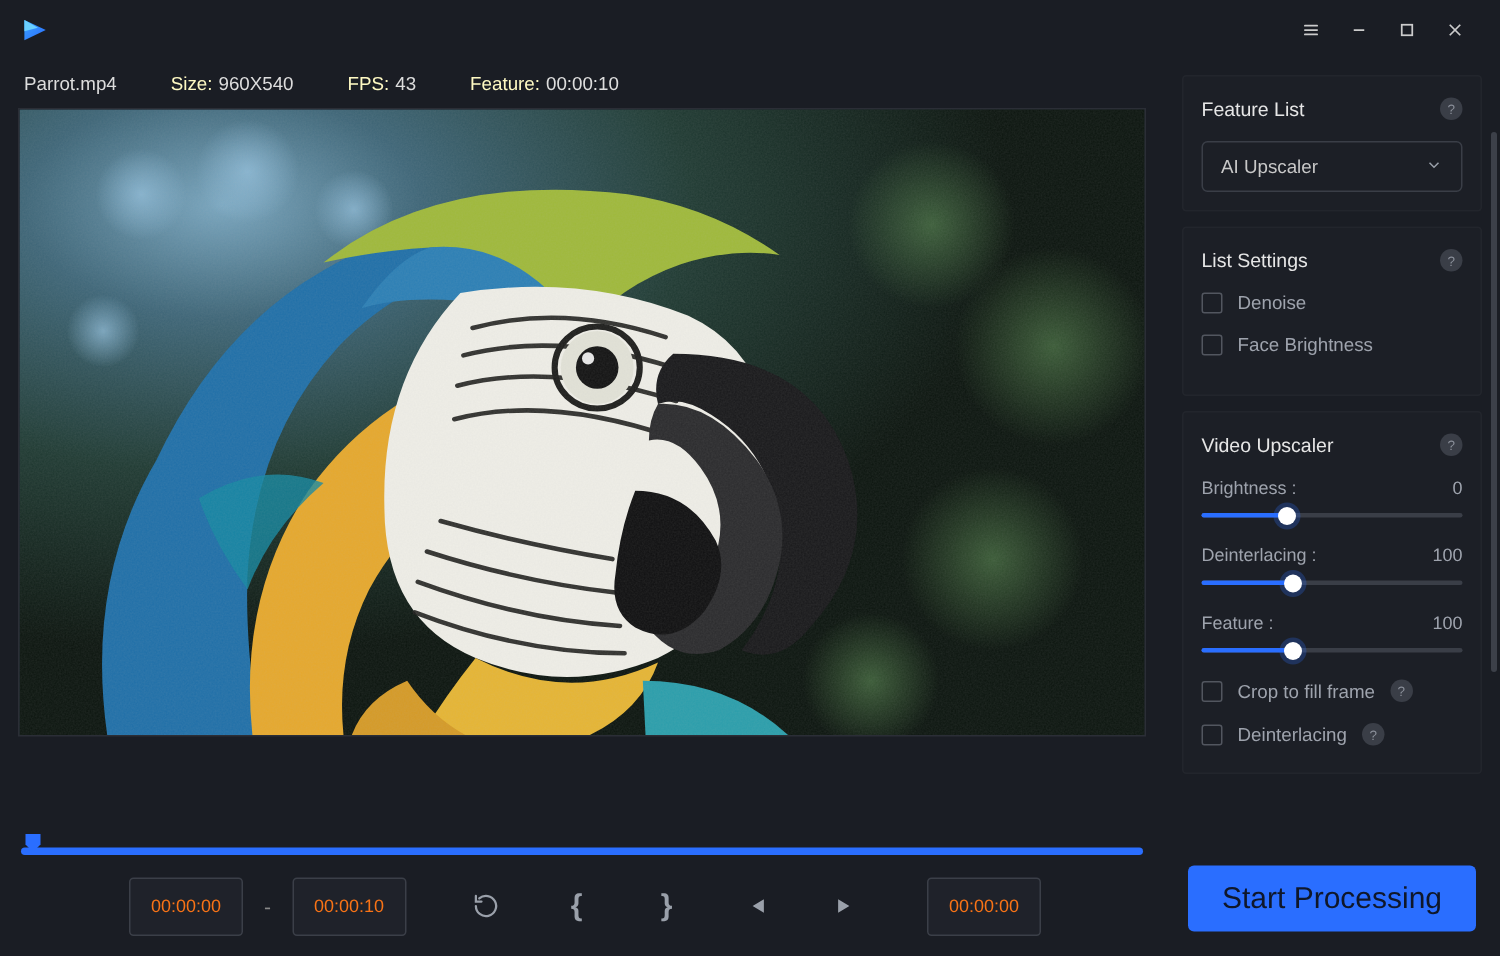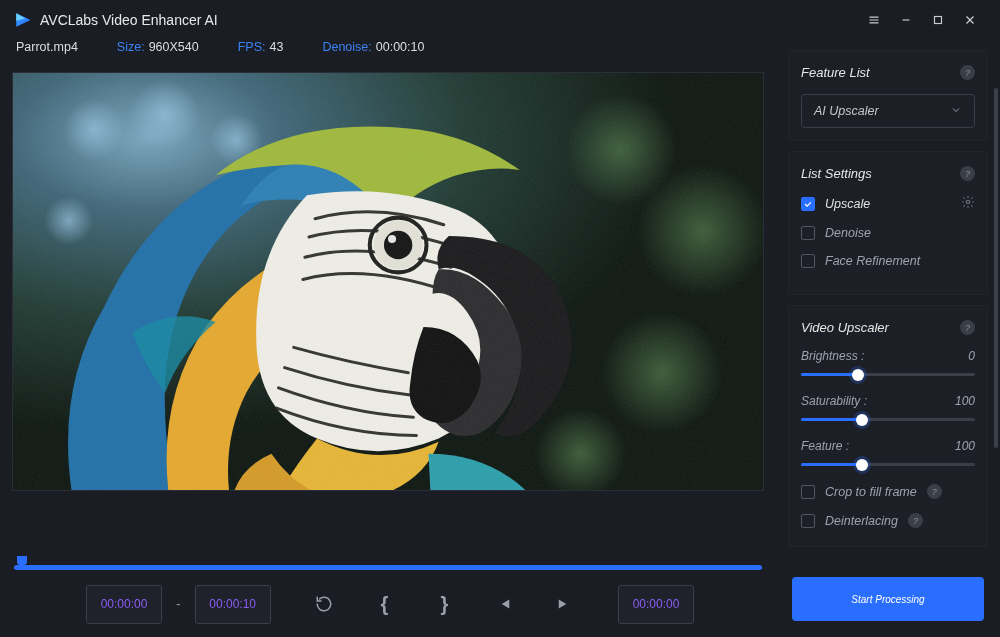--- a/index.html
+++ b/index.html
@@ -5,74 +5,73 @@
 *{margin:0;padding:0;box-sizing:border-box;font-family:Arial,Helvetica,sans-serif;}
 body{background:#1a1d24;color:#d0d0d0;width:1000px;height:637px;overflow:hidden;user-select:none;}
 .titlebar{height:40px;display:flex;align-items:center;padding:0 14px;background:#1a1d24;}
 .logo{width:18px;height:18px;margin-right:8px;display:inline-block;}
 .app-title{font-size:14px;color:#e8e8e8;}
 .titlebar-spacer{flex:1;}
 .win-btn{width:32px;height:32px;display:flex;align-items:center;justify-content:center;cursor:pointer;color:#ccc;}
 .win-btn svg{width:14px;height:14px;}
 .body{display:flex;height:calc(100% - 40px);}
 .main{flex:1;padding:0 12px 8px 12px;display:flex;flex-direction:column;}
-.info-bar{display:flex;gap:8px;height:32px;font-size:12.5px;color:#ddd;padding-left:4px;}
-.info-bar .lbl{color:#3b82f6;margin-right:4px;margin-left:31px;}
+.info-bar{display:flex;gap:36px;align-items:center;height:32px;font-size:12.5px;color:#ddd;padding-left:4px;}
+.info-bar .lbl{color:#fef9c3;margin-right:4px;}
 .preview-wrap{flex:1;display:flex;align-items:flex-start;justify-content:center;min-height:0;}
 .preview{width:100%;max-height:430px;background:radial-gradient(circle at 18% 14%, #3a5a6a 0%, #2a4050 18%, #1c2f2a 60%, #0e1812 100%);border:1px solid #2b2e36;position:relative;overflow:hidden;}
 .preview svg{width:100%;height:100%;display:block;}
 .playbar{height:14px;margin:12px 2px 6px 2px;position:relative;}
 .playbar .marker{position:absolute;left:2px;top:-4px;}
 .playbar .track{height:5px;width:100%;background:#2a6eff;border-radius:3px;position:absolute;top:6px;}
 .transport{height:50px;display:flex;align-items:center;gap:10px;padding:0 70px 0 74px;}
-.timebox{border:1px solid #3b3f48;border-radius:3px;height:39px;min-width:76px;display:flex;align-items:center;justify-content:center;font-size:12px;color:#8b5cf6;background:#1f222a;}
+.timebox{border:1px solid #3b3f48;border-radius:3px;height:39px;min-width:76px;display:flex;align-items:center;justify-content:center;font-size:12px;color:#f97316;background:#1f222a;}
 .dash{color:#888;margin:0 4px;font-size:14px;}
 .spacer-trans{flex:1;}
 .tr-icon{width:36px;height:36px;display:flex;align-items:center;justify-content:center;cursor:pointer;color:#9aa0aa;}
 .tr-icon svg{width:18px;height:18px;}
 .tr-group{display:flex;align-items:center;gap:24px;}
-.right{width:224px;background:#1a1d24;display:flex;flex-direction:column;position:relative;font-style:italic;}
+.right{width:224px;background:#1a1d24;display:flex;flex-direction:column;position:relative;}
 .scroll-ind{position:absolute;right:2px;top:48px;height:360px;width:4px;background:#3c4049;border-radius:2px;}
 .panel{padding:0 12px;overflow:hidden;}
 .panel-body{border:1px solid rgba(255,255,255,0.03);border-radius:3px;padding:14px 12px 12px 12px;margin:10px 0 4px 0;background:rgba(255,255,255,0.01);}
 .sect-hdr{display:flex;align-items:center;justify-content:space-between;margin-bottom:14px;}
 .sect-title{font-size:13px;color:#e6e6e6;}
 .help-dot{width:15px;height:15px;border-radius:50%;background:#3a3e47;display:flex;align-items:center;justify-content:center;font-size:9px;color:#8a8f99;}
 .dropdown{border:1px solid #3a3e47;border-radius:4px;height:34px;display:flex;align-items:center;justify-content:space-between;padding:0 12px;cursor:pointer;font-size:12.5px;color:#c8c8c8;}
 .chk-row{display:flex;align-items:center;margin:14px 0;font-size:12.5px;color:#9ea3ad;gap:10px;}
 .chk-row.first{margin-top:4px;}
 .chkbox{width:14px;height:14px;border:1px solid #52565f;border-radius:2px;display:flex;align-items:center;justify-content:center;}
 .chkbox.checked{background:#2a6eff;border-color:#2a6eff;}
 .chk-label{flex:1;}
 .chk-gear{color:#70737c;}
 .slider-row{margin:12px 0 18px 0;}
 .slider-head{display:flex;justify-content:space-between;font-size:12px;color:#9ea3ad;margin-bottom:10px;}
 .slider-track{height:3px;background:#3a3e47;position:relative;border-radius:2px;}
 .slider-fill{position:absolute;left:0;top:0;height:100%;background:#2a6eff;border-radius:2px;}
 .slider-thumb{position:absolute;top:50%;width:12px;height:12px;background:#fff;border-radius:50%;transform:translate(-50%,-50%);box-shadow:0 0 0 3px rgba(42,110,255,.25);}
-.start-btn{position:absolute;bottom:16px;left:16px;right:16px;height:44px;background:#2a6eff;border-radius:4px;display:flex;align-items:center;justify-content:center;font-size:10px;color:#ffffff;cursor:pointer;}
+.start-btn{position:absolute;bottom:16px;left:16px;right:16px;height:44px;background:#2a6eff;border-radius:4px;display:flex;align-items:center;justify-content:center;font-size:20px;color:#0f172a;cursor:pointer;}
 .panel-scroll{height:calc(100% - 76px);overflow:hidden;}
 </style>
 </head>
 <body>
 
 <div class="titlebar">
   <span class="logo">
     <svg viewBox="0 0 24 24">
         <defs>
           <linearGradient id="lg" x1="0" y1="0" x2="1" y2="1">
             <stop offset="0%" stop-color="#3aa3ff"></stop>
             <stop offset="100%" stop-color="#2a6eff"></stop>
           </linearGradient>
         </defs>
         <path fill="url(#lg)" d="M3 3 L22 12 L3 21 Z"></path>
         <path fill="#6ad0ff" d="M3 3 L15 10 L3 13 Z"></path>
       </svg>
   </span>
-  <span class="app-title">AVCLabs Video Enhancer AI</span>
   <span class="titlebar-spacer"></span>
   <span class="win-btn">
       <svg viewBox="0 0 24 24" stroke="#ccc" stroke-width="2" fill="none" stroke-linecap="round">
         <line x1="5" y1="7" x2="19" y2="7"></line>
         <line x1="5" y1="12" x2="19" y2="12"></line>
         <line x1="5" y1="17" x2="19" y2="17"></line>
       </svg>
     </span>
   <span class="win-btn">
       <svg viewBox="0 0 24 24" stroke="#ccc" stroke-width="2">
@@ -92,21 +91,21 @@
     </span>
 </div>
 
 <div class="body">
   <div class="main">
 
     <div class="info-bar">
       <span>Parrot.mp4</span>
       <span><span class="lbl">Size:</span><span>960X540</span></span>
       <span><span class="lbl">FPS:</span><span>43</span></span>
-      <span><span class="lbl">Denoise:</span><span>00:00:10</span></span>
+      <span><span class="lbl">Feature:</span><span>00:00:10</span></span>
     </div>
 
     <div class="preview-wrap">
       <div class="preview" style="height:419px;">
         <svg viewBox="0 0 740 420" preserveAspectRatio="xMidYMid slice">
           <defs>
             <radialGradient id="bok" cx="18%" cy="16%" r="70%">
               <stop offset="0%" stop-color="#79a6bf"></stop>
                 <stop offset="25%" stop-color="#3e6678"></stop>
                 <stop offset="60%" stop-color="#1f3a32"></stop>
@@ -231,39 +230,27 @@
                 </svg></span>
           </div>
         </div>
 
         <div class="panel-body">
           <div class="sect-hdr">
             <span class="sect-title">List Settings</span>
             <span class="help-dot">?</span>
           </div>
           <div id="model-opts">
-              <div class="chk-row first">
-                <span class="chkbox checked">
-                  <svg width="10" height="10" viewBox="0 0 24 24" fill="none" stroke="#fff" stroke-width="3">
-                    <polyline points="5 12 10 17 19 8"></polyline>
-                  </svg>
-                </span>
-                <span class="chk-label" style="color: rgb(224, 224, 224);">Upscale</span>
-                <span class="chk-gear"><svg width="14" height="14" viewBox="0 0 24 24" fill="none" stroke="currentColor" stroke-width="2">
-                    <circle cx="12" cy="12" r="3"></circle>
-                    <path d="M12 2v3M12 19v3M4.2 4.2l2.1 2.1M17.7 17.7l2.1 2.1M2 12h3M19 12h3M4.2 19.8l2.1-2.1M17.7 6.3l2.1-2.1"></path>
-                  </svg></span>
-              </div>
               <div class="chk-row">
                 <span class="chkbox"></span>
                 <span class="chk-label">Denoise</span>
               </div>
               <div class="chk-row">
                 <span class="chkbox"></span>
-                <span class="chk-label">Face Refinement</span>
+                <span class="chk-label">Face Brightness</span>
               </div>
             </div>
         </div>
 
         <div class="panel-body" style="padding-bottom:4px;">
           <div class="sect-hdr">
             <span class="sect-title">Video Upscaler</span>
             <span class="help-dot">?</span>
           </div>
           <div id="sliders">
@@ -272,21 +259,21 @@
                   <span>Brightness :</span>
                   <span>0</span>
                 </div>
                 <div class="slider-track">
                   <div class="slider-fill" style="width: 33%;"></div>
                   <div class="slider-thumb" style="left: 33%;"></div>
                 </div>
               </div>
               <div class="slider-row">
                 <div class="slider-head">
-                  <span>Saturability :</span>
+                  <span>Deinterlacing :</span>
                   <span>100</span>
                 </div>
                 <div class="slider-track">
                   <div class="slider-fill" style="width: 35%;"></div>
                   <div class="slider-thumb" style="left: 35%;"></div>
                 </div>
               </div>
               <div class="slider-row">
                 <div class="slider-head">
                   <span>Feature :</span>

